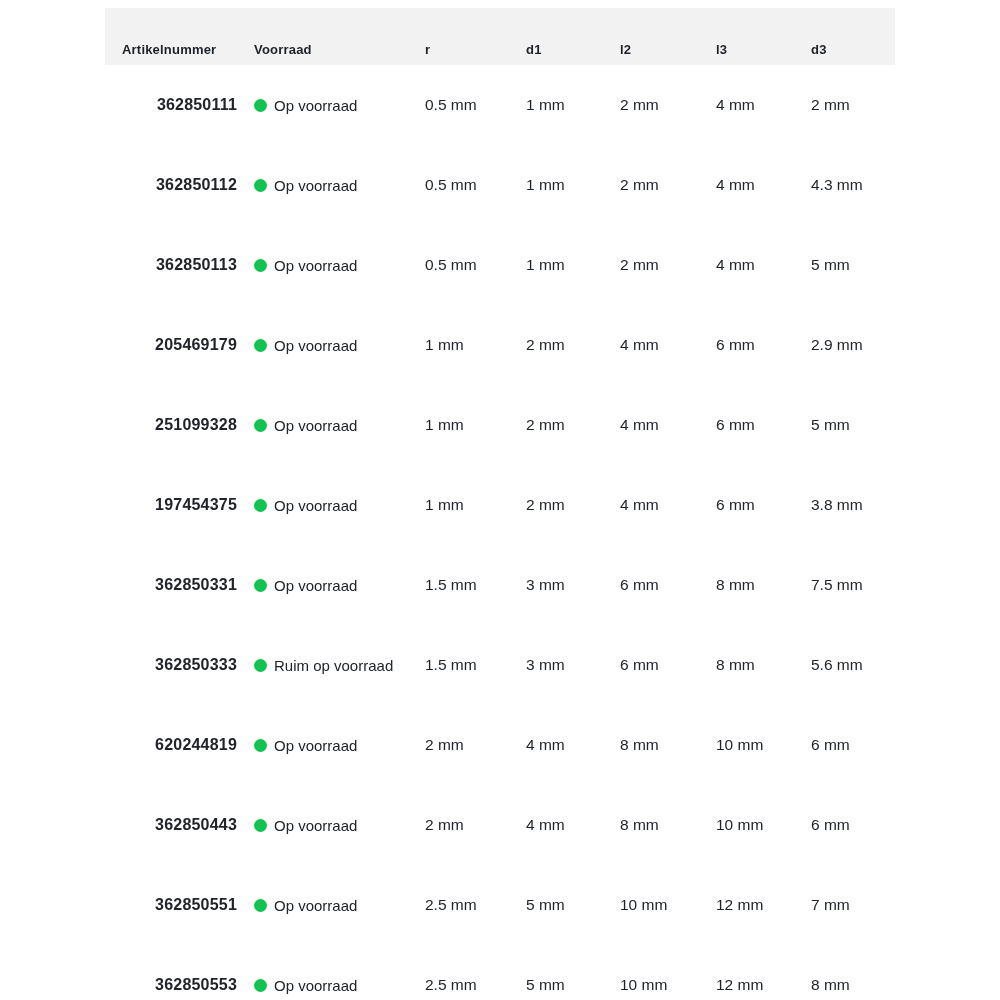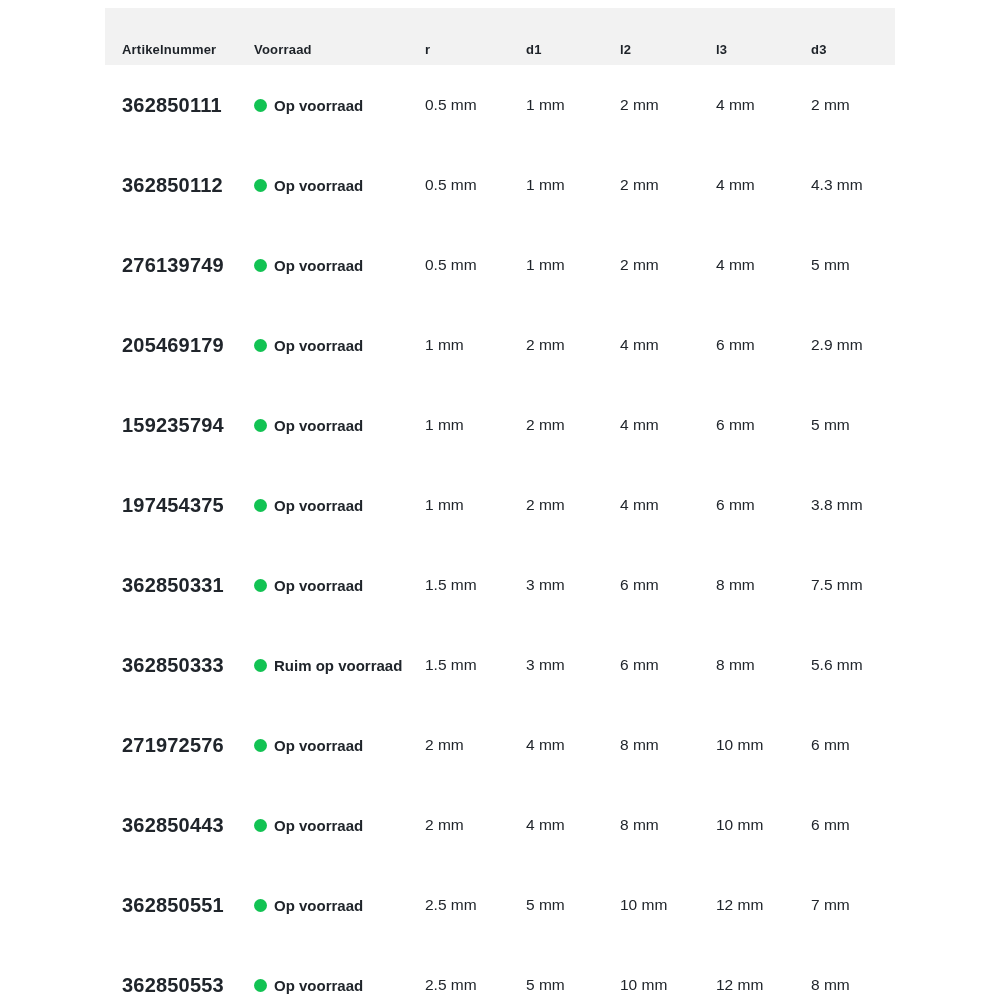--- a/index.html
+++ b/index.html
@@ -46,42 +46,42 @@
     background: #ffffff;
   }
   .td {
     padding-left: 17px;
     font-size: 15.5px;
     font-weight: 400;
     color: #20252b;
     white-space: nowrap;
   }
   .td.artnr {
-    font-size: 20px;
+    font-size: 16px;
     font-weight: 700;
     letter-spacing: 0.2px;
+    text-align: right;
   }
   .stock {
     display: flex;
     align-items: center;
   }
   .dot {
     display: inline-block;
     width: 13px;
     height: 13px;
     border-radius: 50%;
     background: #12c353;
     margin-right: 7px;
     flex: 0 0 auto;
   }
   .stock-label {
     font-size: 15px;
     color: #20252b;
     white-space: nowrap;
-    font-weight: bold;
   }
 </style>
 </head>
 <body>
 
 <div class="page">
   <div class="table">
 
     <div class="thead">
       <div class="th">Artikelnummer</div>
@@ -112,21 +112,21 @@
             <span class="dot" style="background: rgb(18, 195, 83);"></span>
             <span class="stock-label">Op voorraad</span>
           </div>
           <div class="td">0.5 mm</div>
           <div class="td">1 mm</div>
           <div class="td">2 mm</div>
           <div class="td">4 mm</div>
           <div class="td">4.3 mm</div>
         </div>
         <div class="tr">
-          <div class="td artnr">276139749</div>
+          <div class="td artnr">362850113</div>
           <div class="td stock">
             <span class="dot" style="background: rgb(18, 195, 83);"></span>
             <span class="stock-label">Op voorraad</span>
           </div>
           <div class="td">0.5 mm</div>
           <div class="td">1 mm</div>
           <div class="td">2 mm</div>
           <div class="td">4 mm</div>
           <div class="td">5 mm</div>
         </div>
@@ -136,21 +136,21 @@
             <span class="dot" style="background: rgb(18, 195, 83);"></span>
             <span class="stock-label">Op voorraad</span>
           </div>
           <div class="td">1 mm</div>
           <div class="td">2 mm</div>
           <div class="td">4 mm</div>
           <div class="td">6 mm</div>
           <div class="td">2.9 mm</div>
         </div>
         <div class="tr">
-          <div class="td artnr">159235794</div>
+          <div class="td artnr">251099328</div>
           <div class="td stock">
             <span class="dot" style="background: rgb(18, 195, 83);"></span>
             <span class="stock-label">Op voorraad</span>
           </div>
           <div class="td">1 mm</div>
           <div class="td">2 mm</div>
           <div class="td">4 mm</div>
           <div class="td">6 mm</div>
           <div class="td">5 mm</div>
         </div>
@@ -184,21 +184,21 @@
             <span class="dot" style="background: rgb(18, 195, 83);"></span>
             <span class="stock-label">Ruim op voorraad</span>
           </div>
           <div class="td">1.5 mm</div>
           <div class="td">3 mm</div>
           <div class="td">6 mm</div>
           <div class="td">8 mm</div>
           <div class="td">5.6 mm</div>
         </div>
         <div class="tr">
-          <div class="td artnr">271972576</div>
+          <div class="td artnr">620244819</div>
           <div class="td stock">
             <span class="dot" style="background: rgb(18, 195, 83);"></span>
             <span class="stock-label">Op voorraad</span>
           </div>
           <div class="td">2 mm</div>
           <div class="td">4 mm</div>
           <div class="td">8 mm</div>
           <div class="td">10 mm</div>
           <div class="td">6 mm</div>
         </div>

